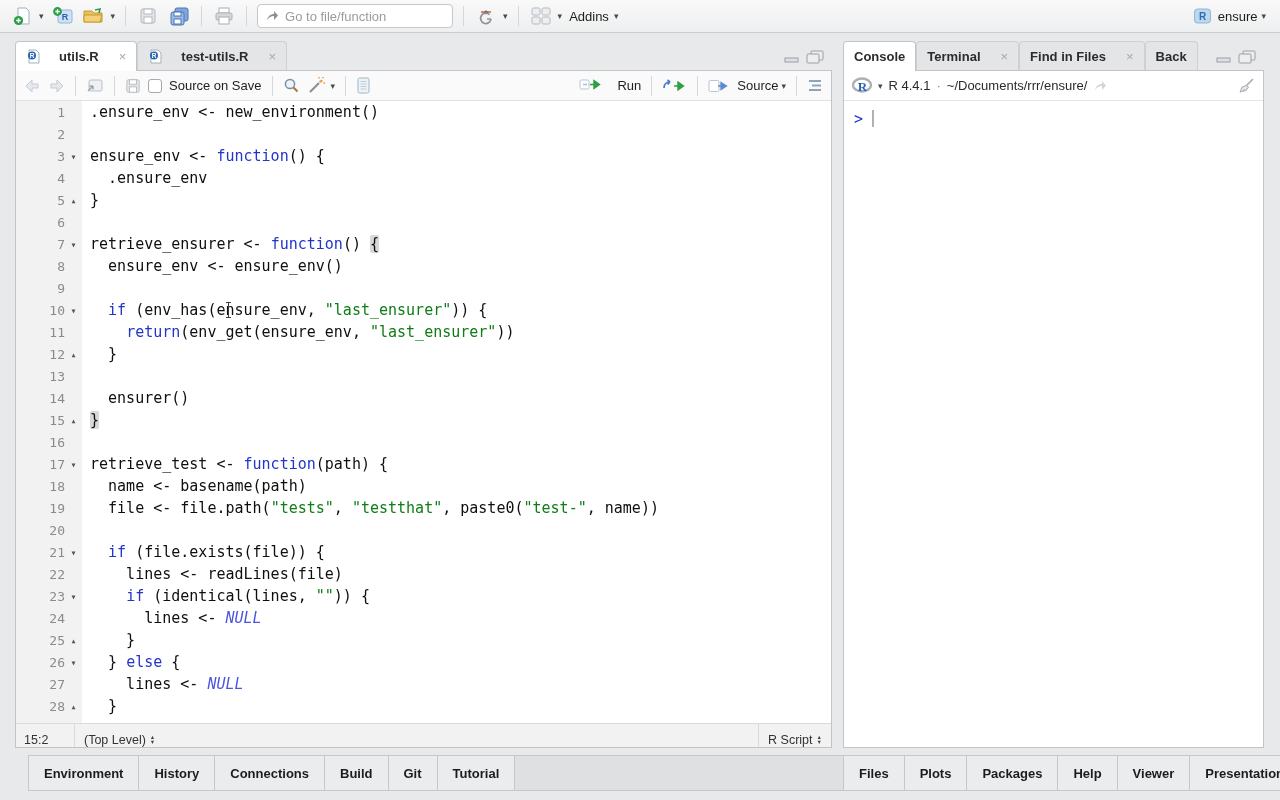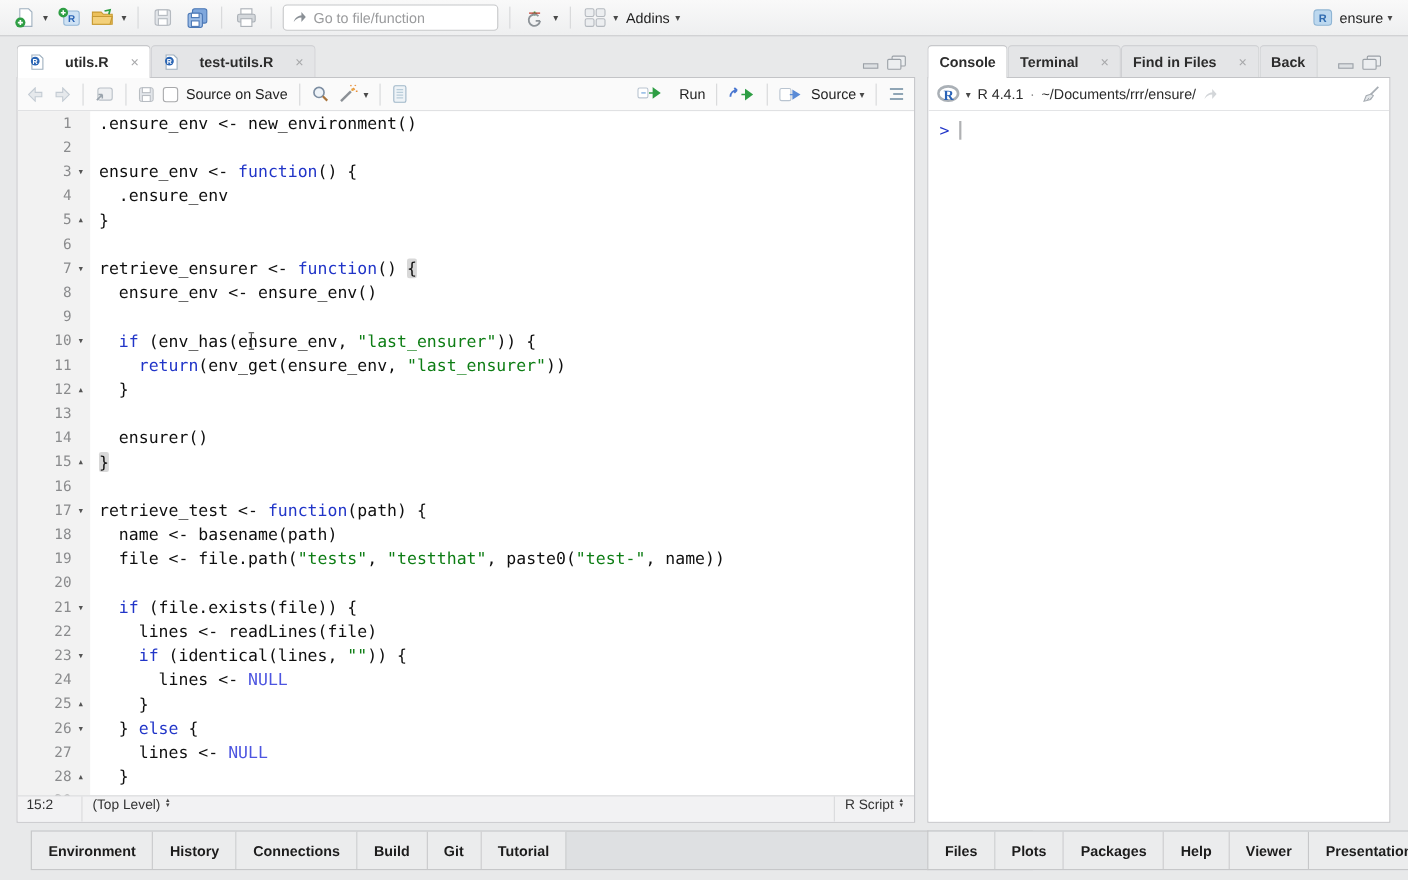--- a/index.html
+++ b/index.html
@@ -47,30 +47,30 @@
   .editor { flex:1; position:relative; overflow:hidden;
     font-family:"DejaVu Sans Mono", monospace; }
   .gutter-bg { position:absolute; left:0; top:0; bottom:0; width:66px; background:#f2f2f2; }
   #code-lines { position:absolute; left:0; top:0; right:0; }
   .code-line { height:22px; display:flex; align-items:center; }
   .ln { width:49px; text-align:right; font-size:13px; color:#8a8b8d; flex:0 0 49px; }
   .fold { width:17px; flex:0 0 17px; text-align:center; font-size:10px; color:#555; }
   .code-text { padding-left:8px; white-space:pre; font-size:15px; color:#0f0f0f; }
   .t-k { color:var(--keyword); }
   .t-s { color:var(--string); }
-  .t-c { color:var(--constant); }
+  .t-c { color:var(--constant);font-style:italic; }
   .t-h { background:var(--brace_highlight); border-radius:2px; }
   .ibeam { position:absolute; left:212px; top:202px; width:1px; height:14px; background:#3c3c3c; }
   .ibeam::before, .ibeam::after { content:""; position:absolute; left:-2px; width:5px;
     height:1px; background:#3c3c3c; }
   .ibeam::before { top:-1px; } .ibeam::after { bottom:-1px; }
 
   
   .src-status { flex:0 0 24px; background:#f2f2f3; border-top:1px solid #d9dadc;
-    display:flex; align-items:flex-start; font-size:12.5px; color:#333; }
+    display:flex; align-items:flex-end; font-size:12.5px; color:#333; }
   .st-cursor { width:58px; padding-left:8px; }
   .st-div { width:1px; height:100%; background:#d9dadc; }
   .st-scope, .st-type { display:flex; align-items:center; gap:4px; padding:0 9px; }
   .sorter { display:inline-flex; flex-direction:column; line-height:4.6px; font-size:5.5px; color:#444; }
 
   
   .con-header { flex:0 0 30px; background:#fff; border-bottom:1px solid #e3e4e6;
     display:flex; align-items:center; padding:0 8px; gap:6px; font-size:13px; color:#2b2b2b; }
   .con-body { flex:1; background:#fff; padding:9px 10px;
     font-family:"DejaVu Sans Mono", monospace; font-size:15px; }

